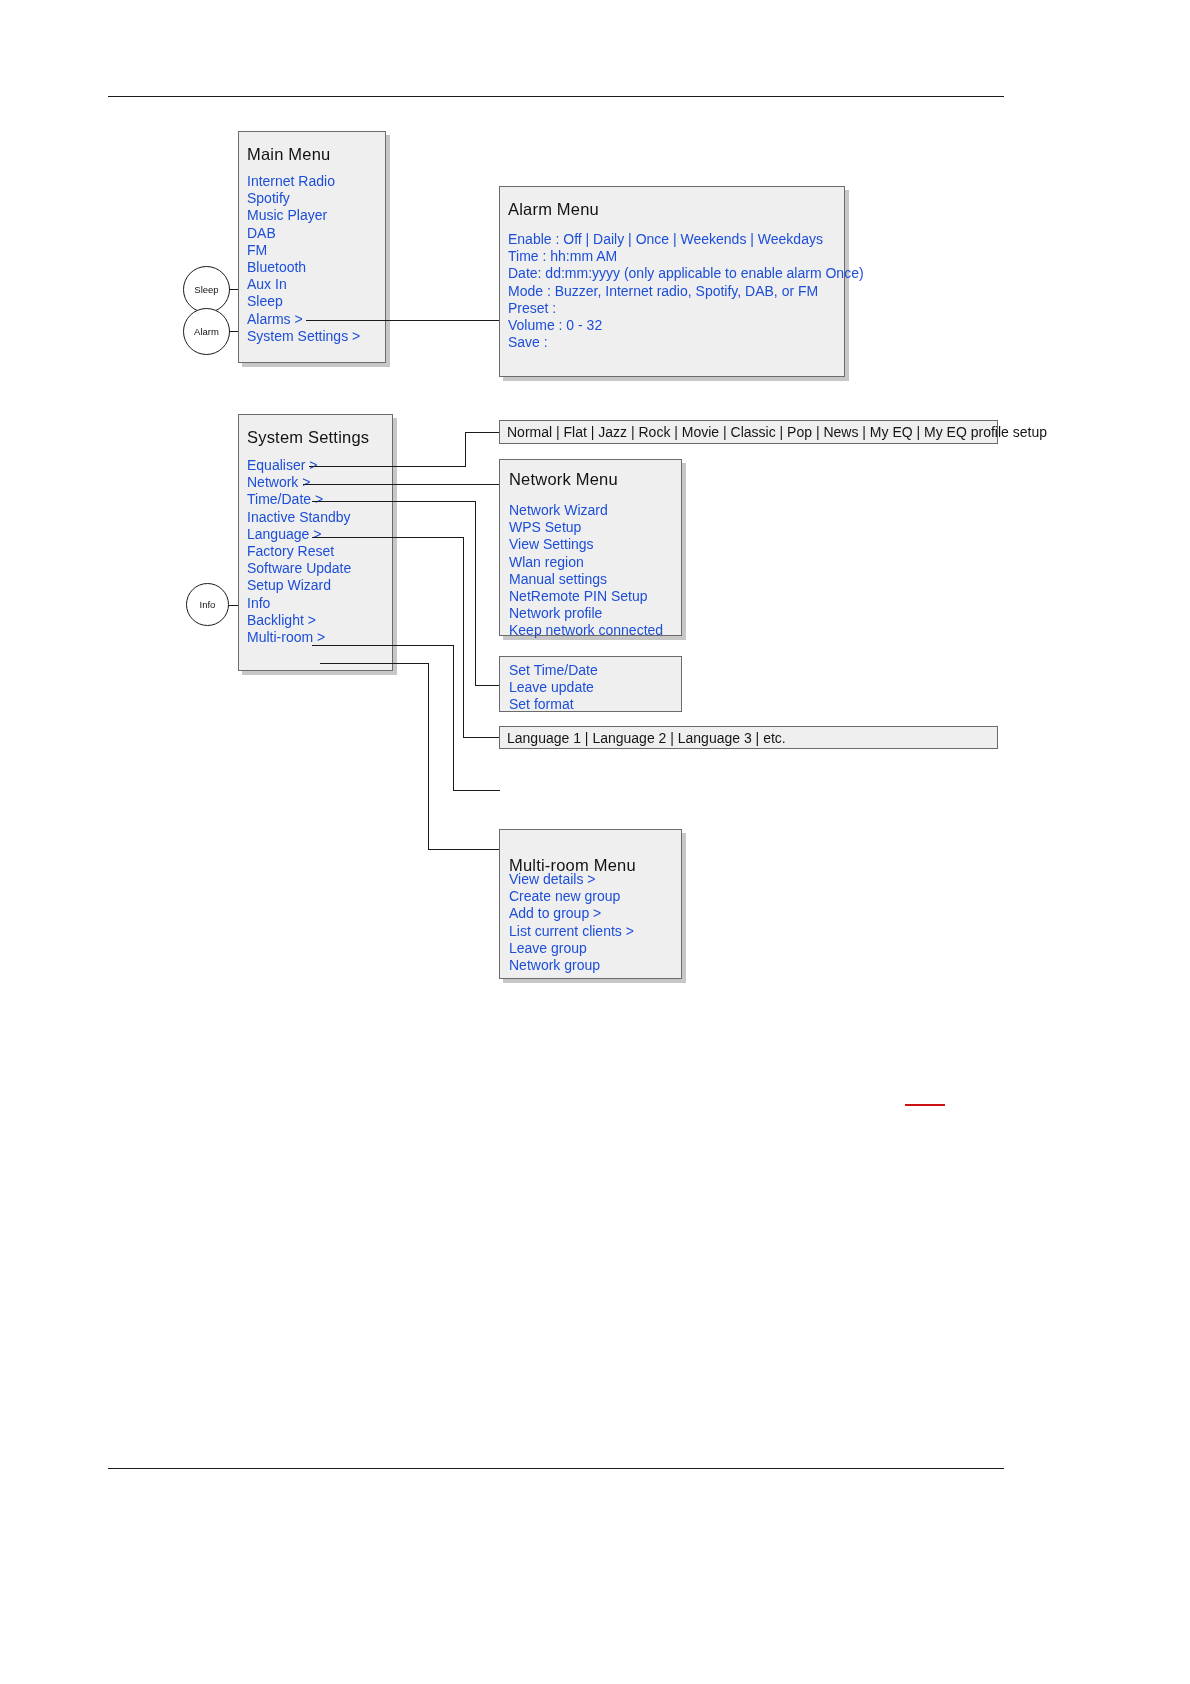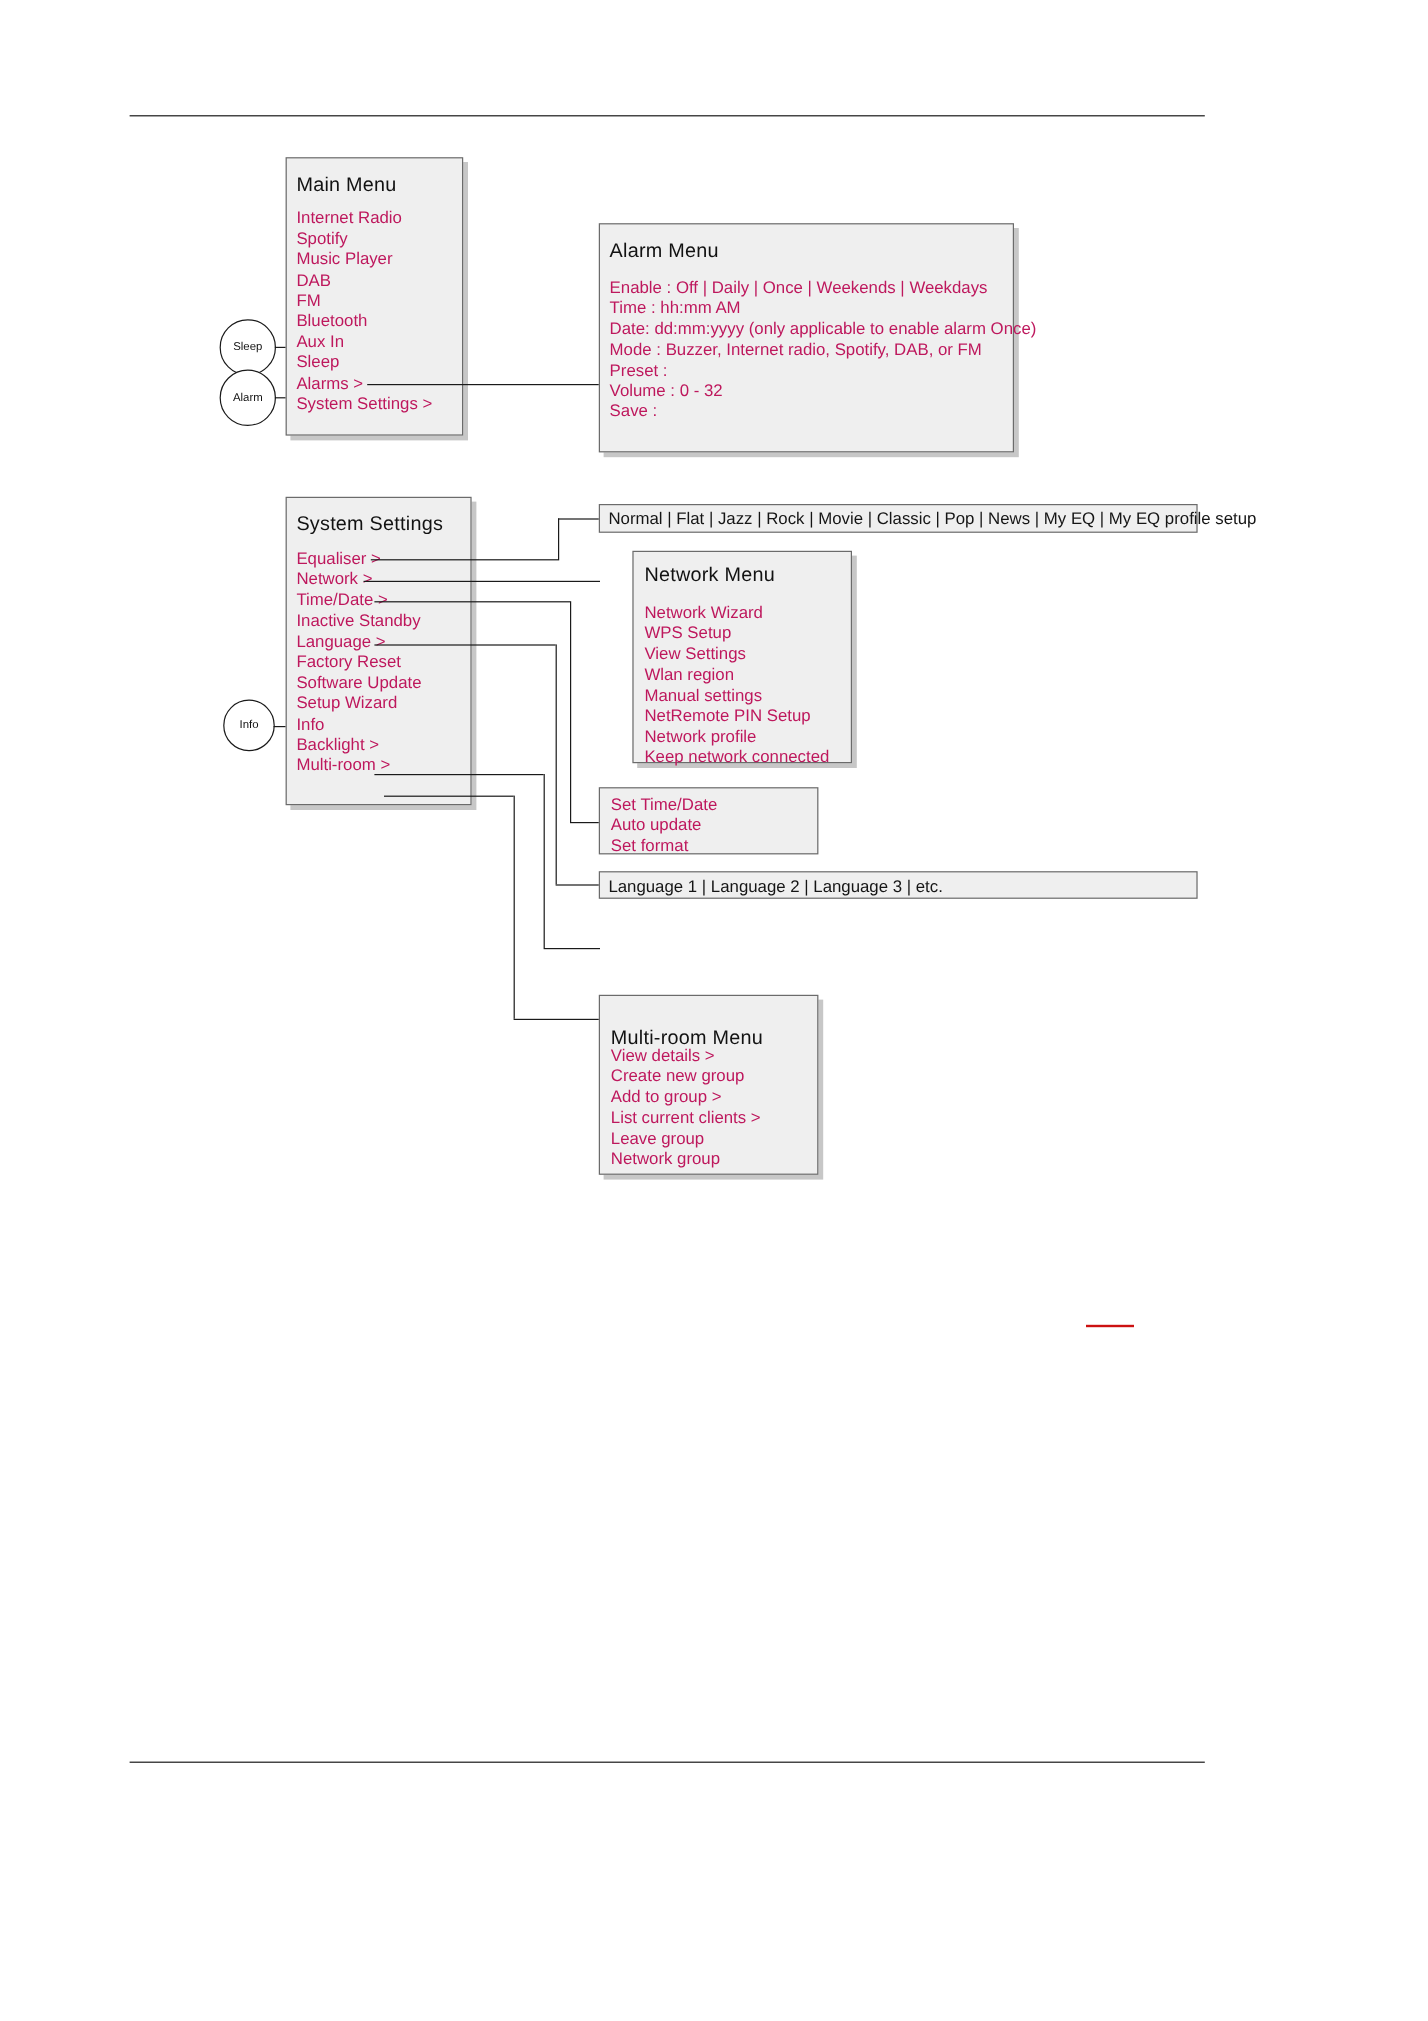--- a/index.html
+++ b/index.html
@@ -55,21 +55,21 @@
   }
   .box-title {
     font-size: 16.5px;
     letter-spacing: 0.2px;
     color: #121212;
     white-space: nowrap;
   }
   .box-item {
     font-size: 14px;
     line-height: 17.2px;
-    color: #be185d;
+    color: #1d4ed8;
     white-space: nowrap;
   }
   .inline-list {
     font-size: 14px;
     line-height: 17px;
     color: #151515;
     white-space: nowrap;
   }
 
   
@@ -94,21 +94,21 @@
   #system-settings .items { position: absolute; left: 8px; top: 42px; }
 
   
   #eq-bar {
     left: 499px; top: 420px; width: 499px; height: 24px; padding-left: 31px;
   }
   #eq-bar .inline-list { position: absolute; left: 7px; top: 3px; }
 
   
   #network-menu {
-    left: 499px; top: 459px; width: 183px; height: 177px; margin-left: 28px;
+    left: 499px; top: 459px; width: 183px; height: 177px;
   }
   #network-menu .box-title { position: absolute; left: 9px; top: 10px; }
   #network-menu .items { position: absolute; left: 9px; top: 42px; }
 
   
   #timedate-box {
     left: 499px; top: 656px; width: 183px; height: 56px;
   }
   #timedate-box .items { position: absolute; left: 9px; top: 5px; }
 
@@ -263,21 +263,21 @@
       <div class="box-item">Manual settings</div>
       <div class="box-item">NetRemote PIN Setup</div>
       <div class="box-item">Network profile</div>
       <div class="box-item">Keep network connected</div>
     </div>
   </div>
 
   <div class="box" id="timedate-box">
     <div class="items">
       <div class="box-item">Set Time/Date</div>
-      <div class="box-item">Auto update</div>
+      <div class="box-item">Leave update</div>
       <div class="box-item">Set format</div>
     </div>
   </div>
 
   <div class="box" id="language-bar">
     <div class="inline-list">Language  1 | Language 2 | Language 3 | etc.</div>
   </div>
 
 
   <div class="box shadow" id="multiroom-menu">

